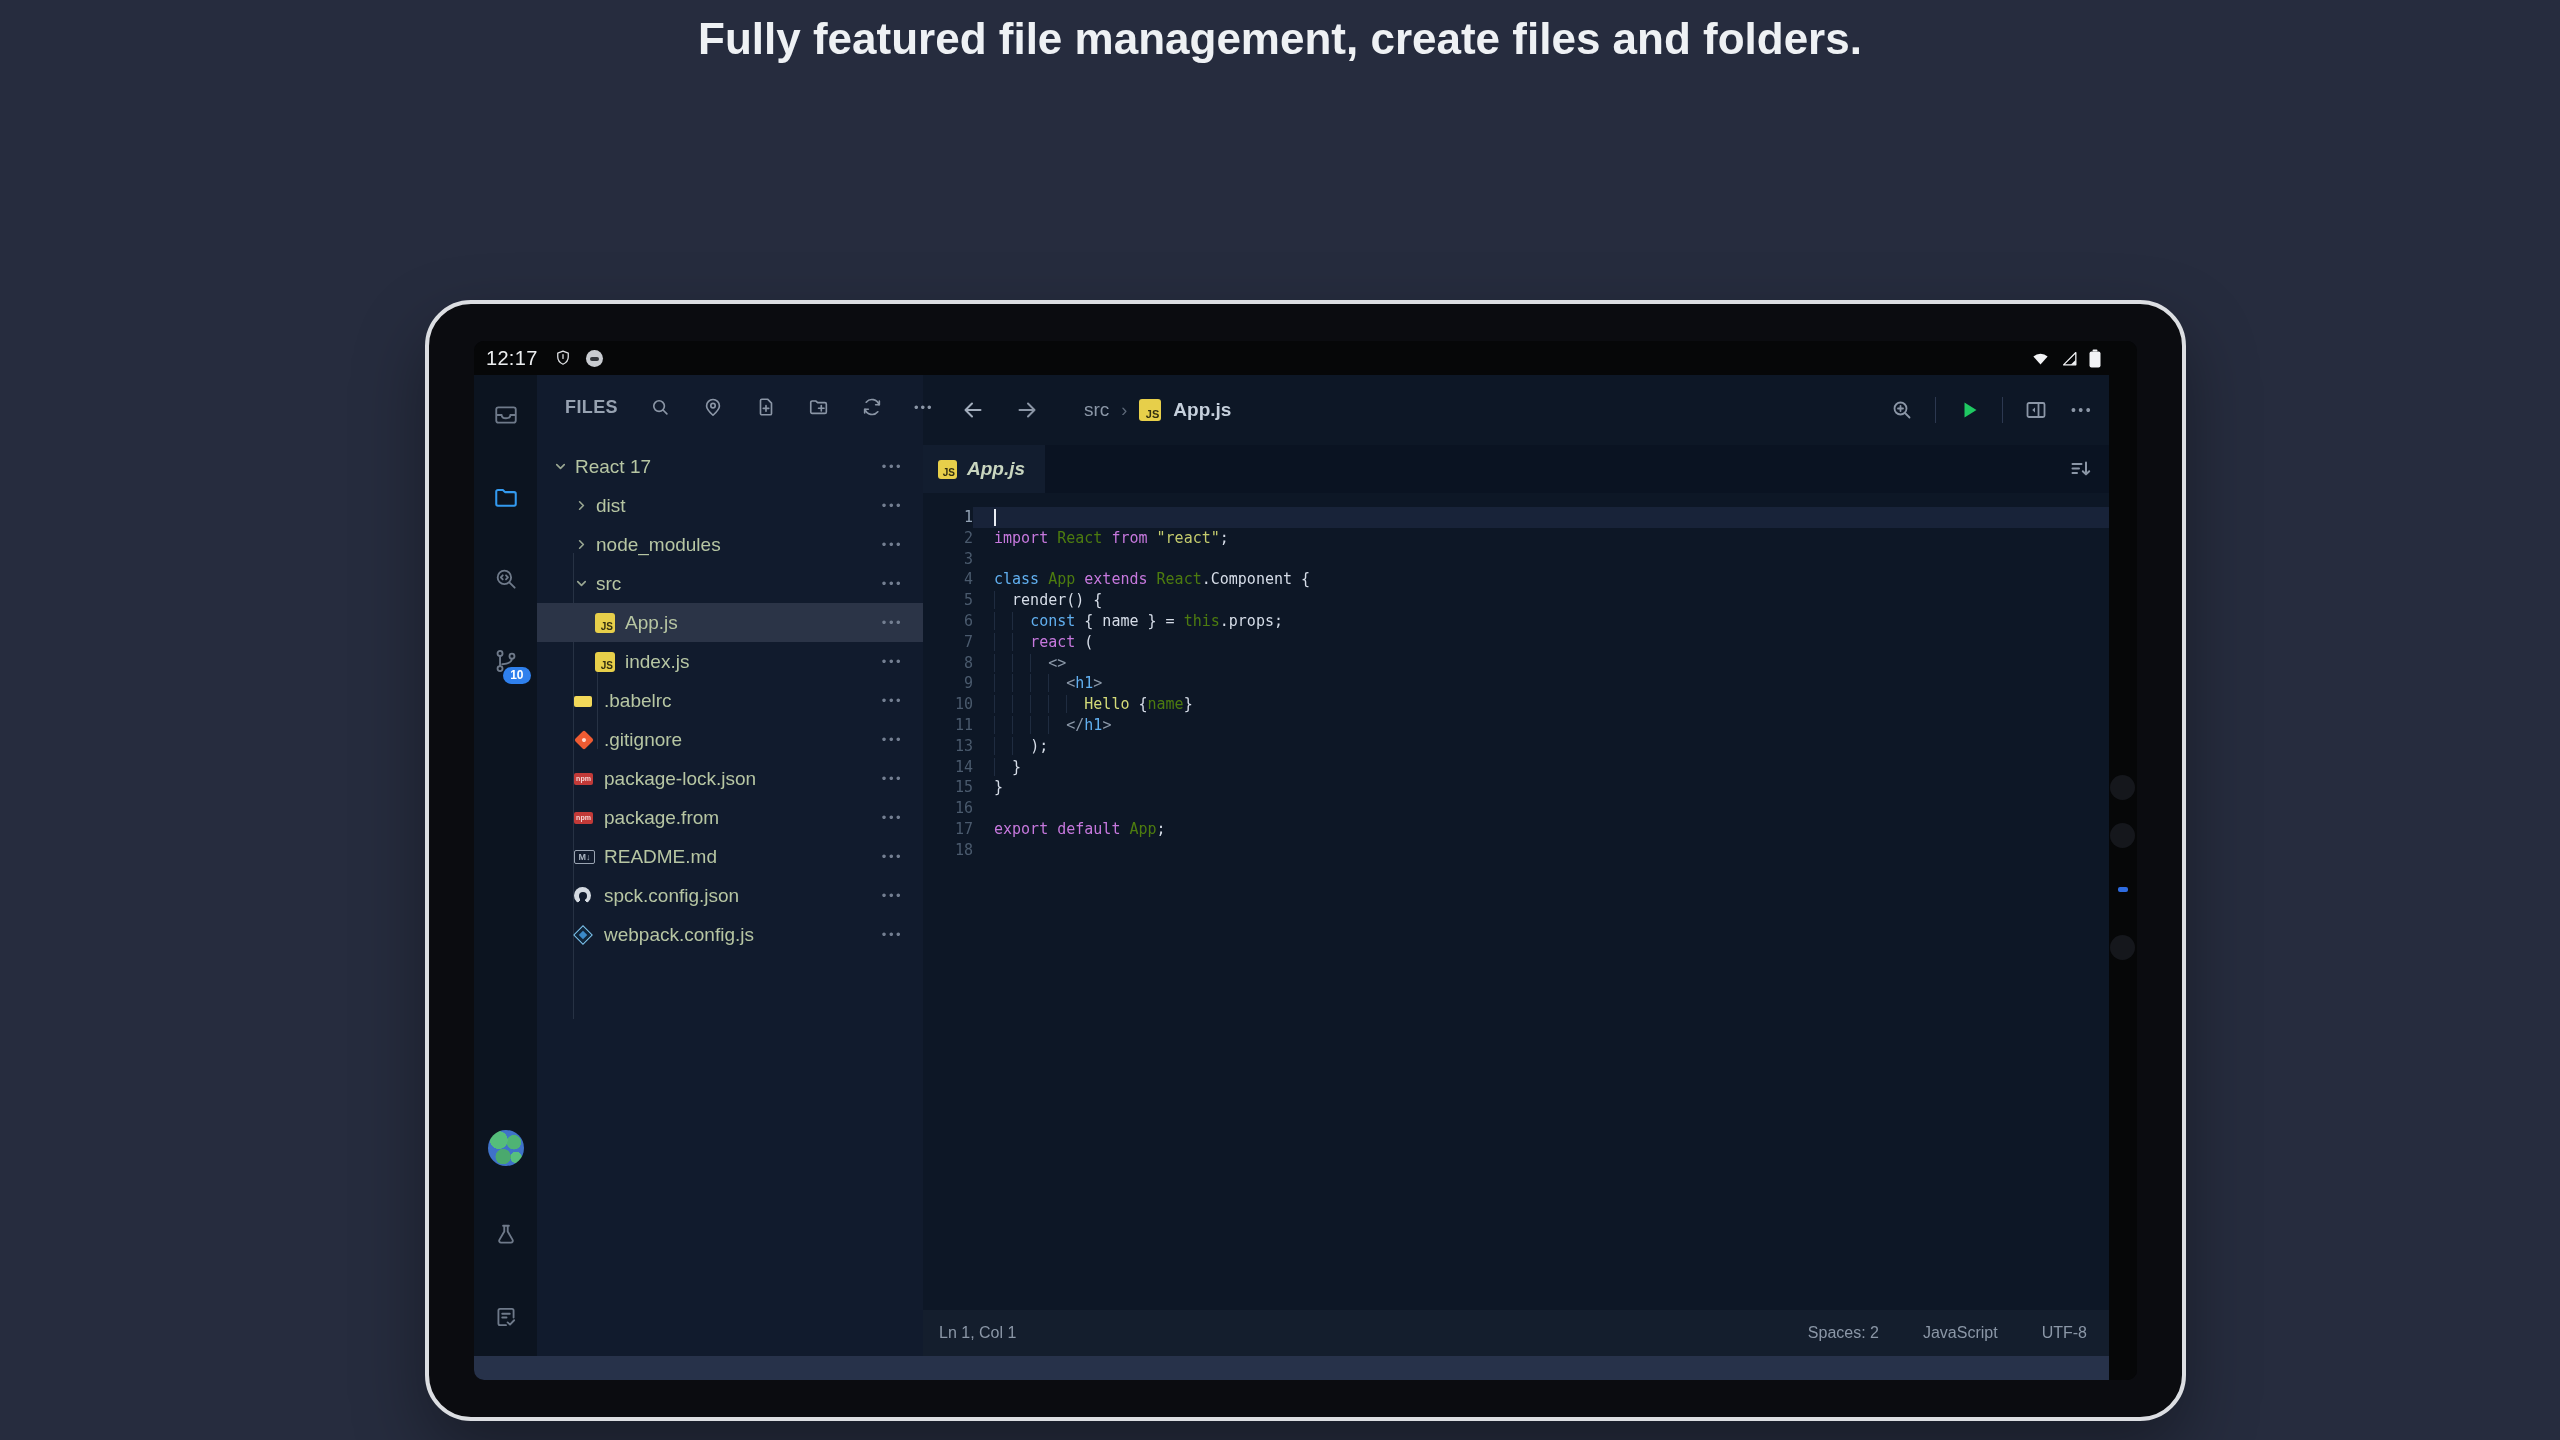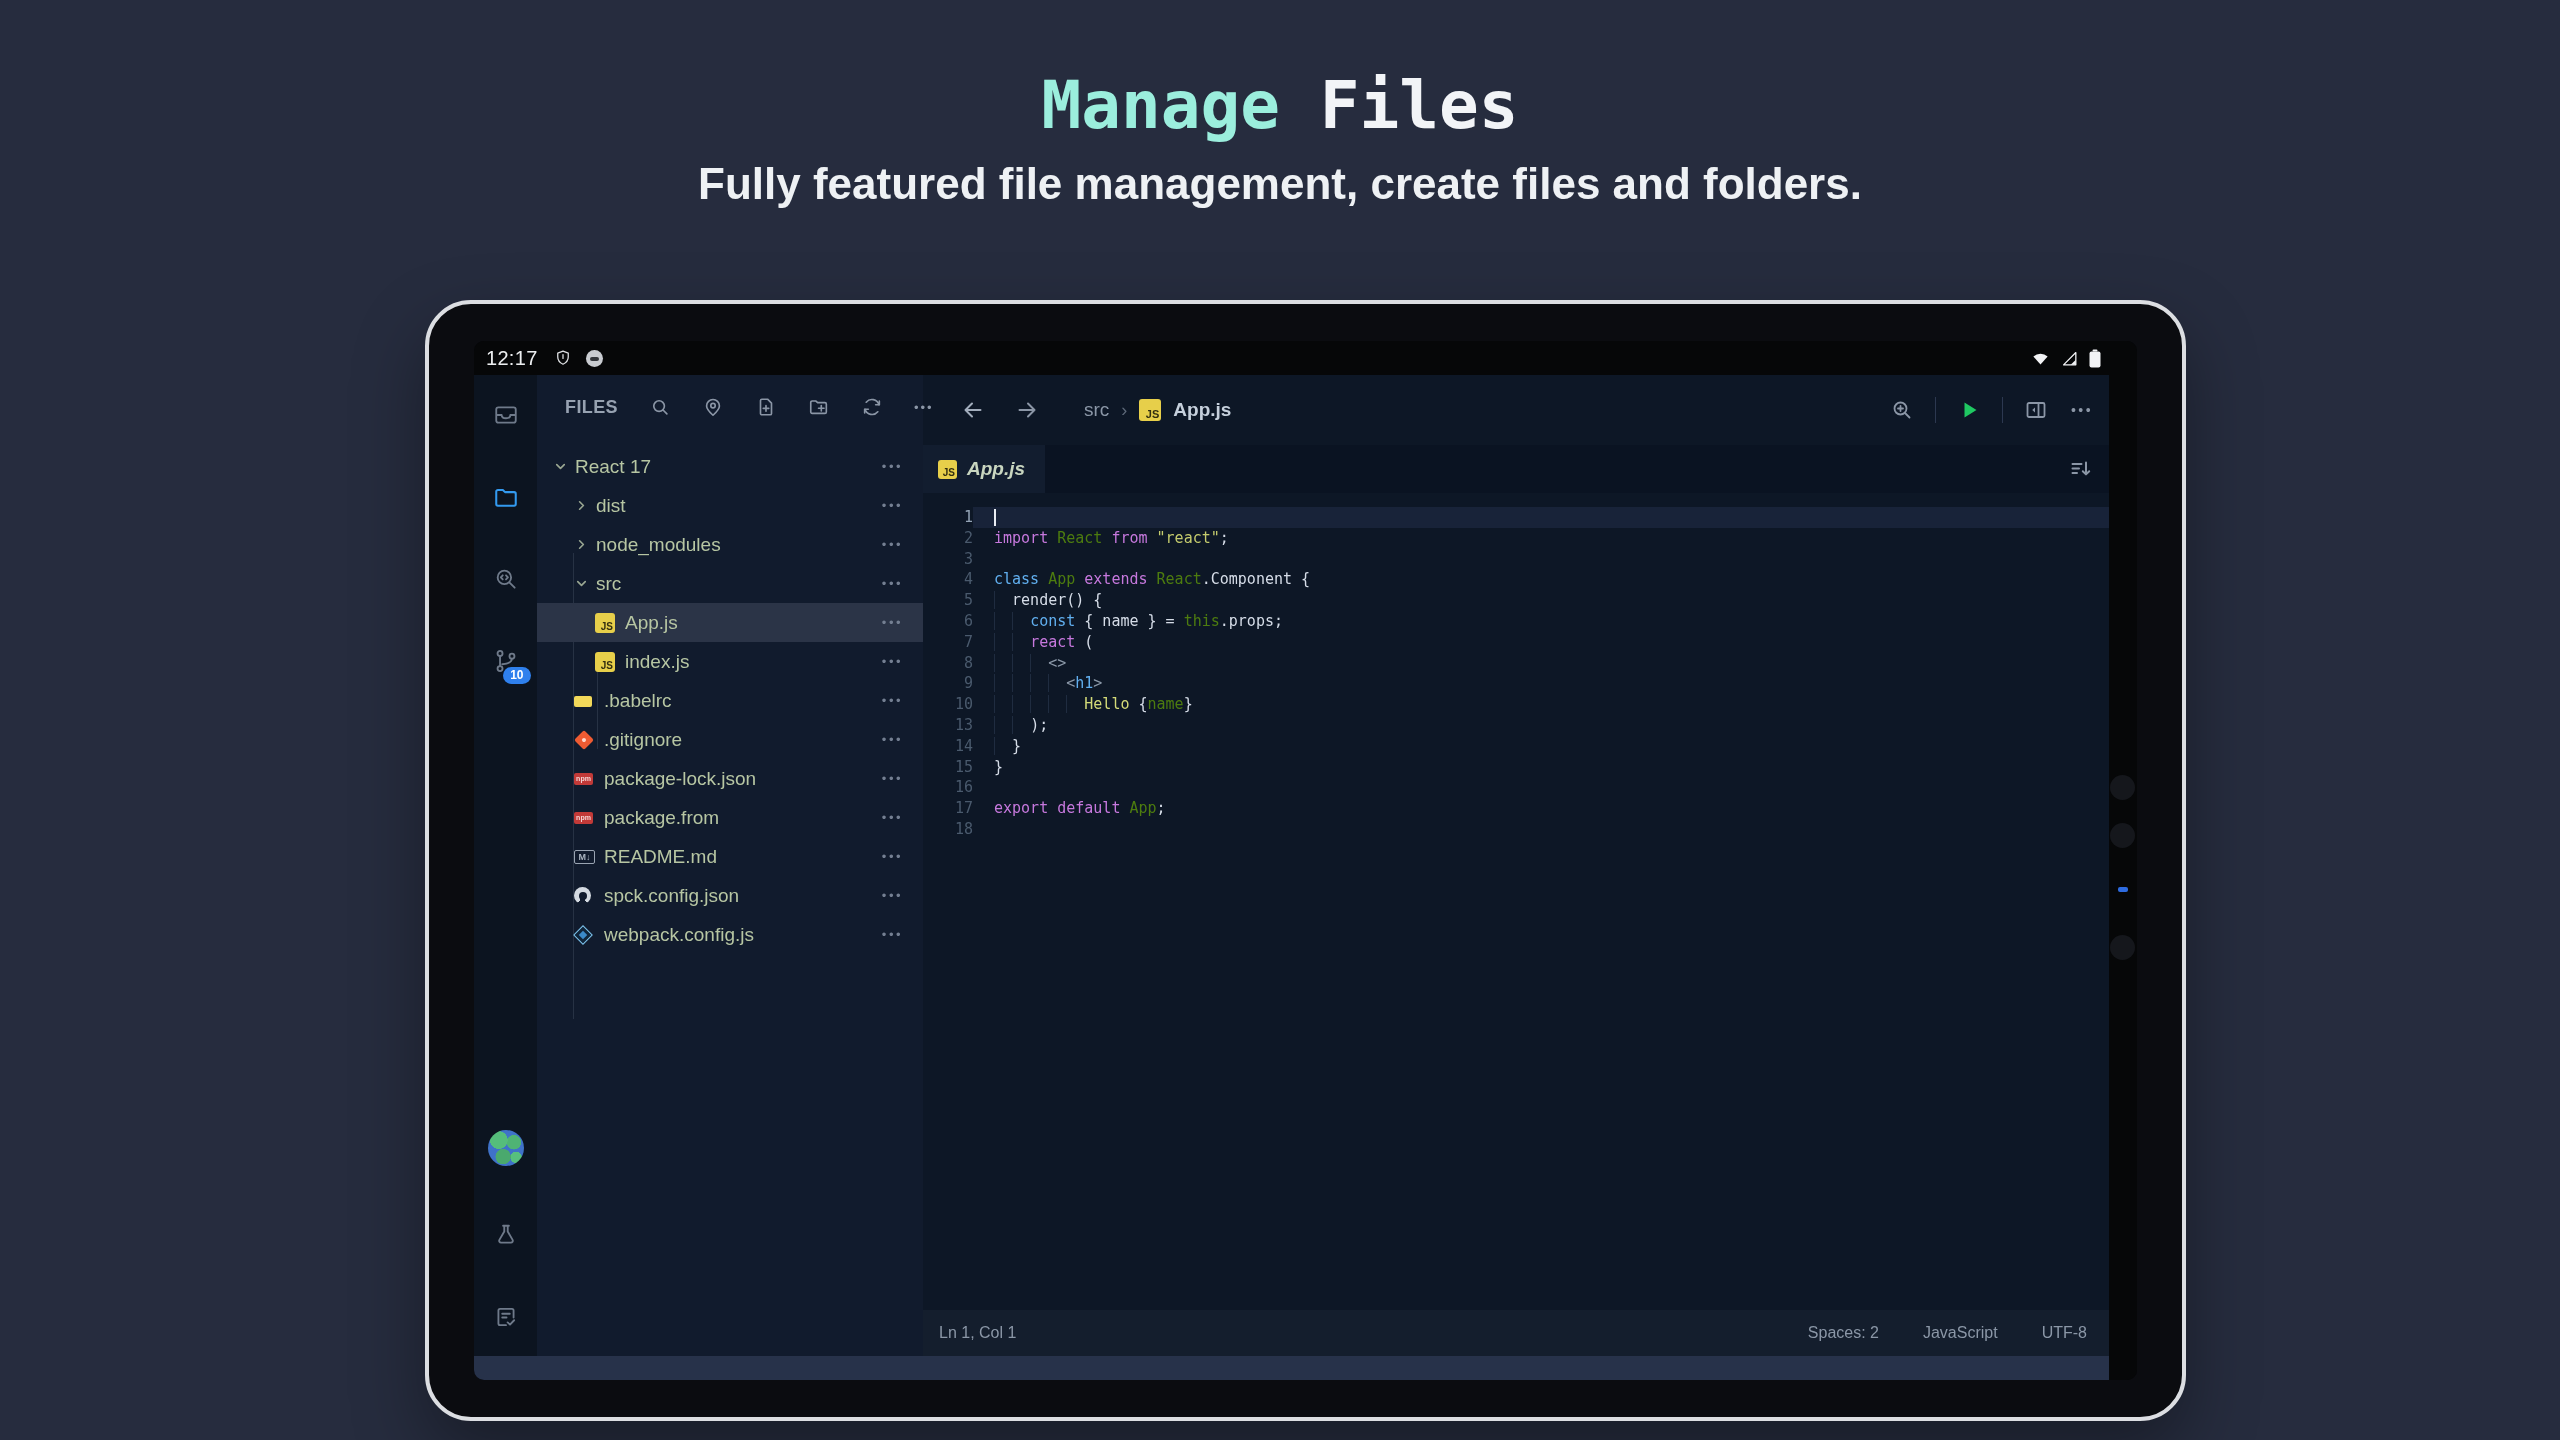--- a/index.html
+++ b/index.html
@@ -164,21 +164,20 @@
     height:46px;flex:none;background:#141e2d;display:flex;align-items:center;
     padding:0 22px 0 16px;color:#8b97a7;font-size:16px;gap:32px;
   }
   .estatus .right{margin-left:auto;display:flex;gap:44px;}
   svg{display:block;}
 </style>
 </head>
 <body>
 
 <div class="hero">
-  <h1><span class="accent">Manage</span><span> Files</span></h1>
   <div class="subtitle">Fully featured file management, create files and folders.</div>
 </div>
 
 <div class="tablet">
   <div class="screen">
 
     <div class="statusbar">
       <span class="time">12:17</span>
       <span class="sb-left-icons">
         <span>
@@ -519,20 +518,24 @@
                 </div>
                 <div class="cline">
                   <span class="ln">9</span>
                   <span class="lc"><span class="tok ws">        </span><span class="tok jsx">&lt;</span><span class="tok tag">h1</span><span class="tok jsx">&gt;</span></span>
                 </div>
                 <div class="cline">
                   <span class="ln">10</span>
                   <span class="lc"><span class="tok ws">          </span><span class="tok text">Hello</span><span class="tok fg"> {</span><span class="tok type">name</span><span class="tok fg">}</span></span>
                 </div>
                 <div class="cline">
+                  <span class="ln">11</span>
+                  <span class="lc"><span class="tok ws">        </span><span class="tok jsx">&lt;/</span><span class="tok tag">h1</span><span class="tok jsx">&gt;</span></span>
+                </div>
+                <div class="cline">
                   <span class="ln">13</span>
                   <span class="lc"><span class="tok ws">    </span><span class="tok fg">);</span></span>
                 </div>
                 <div class="cline">
                   <span class="ln">14</span>
                   <span class="lc"><span class="tok ws">  </span><span class="tok fg">}</span></span>
                 </div>
                 <div class="cline">
                   <span class="ln">15</span>
                   <span class="lc"><span class="tok fg">}</span></span>

